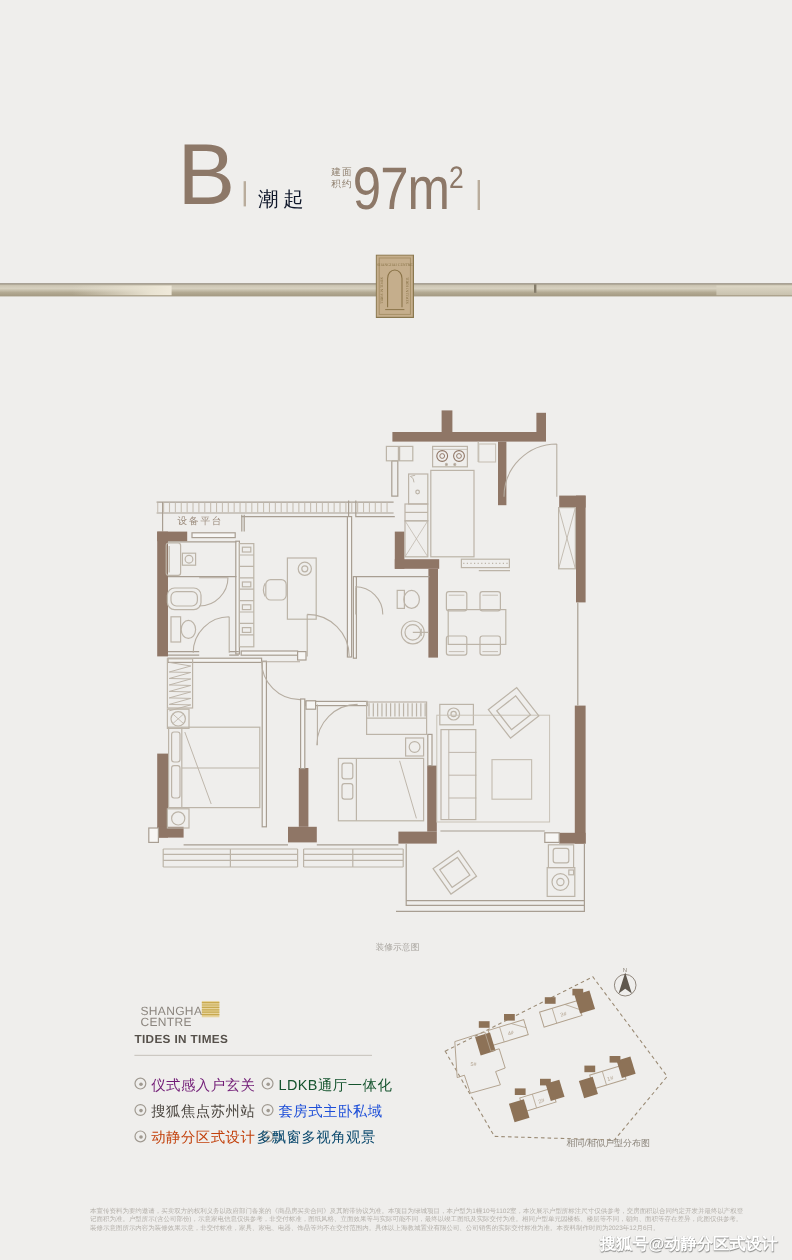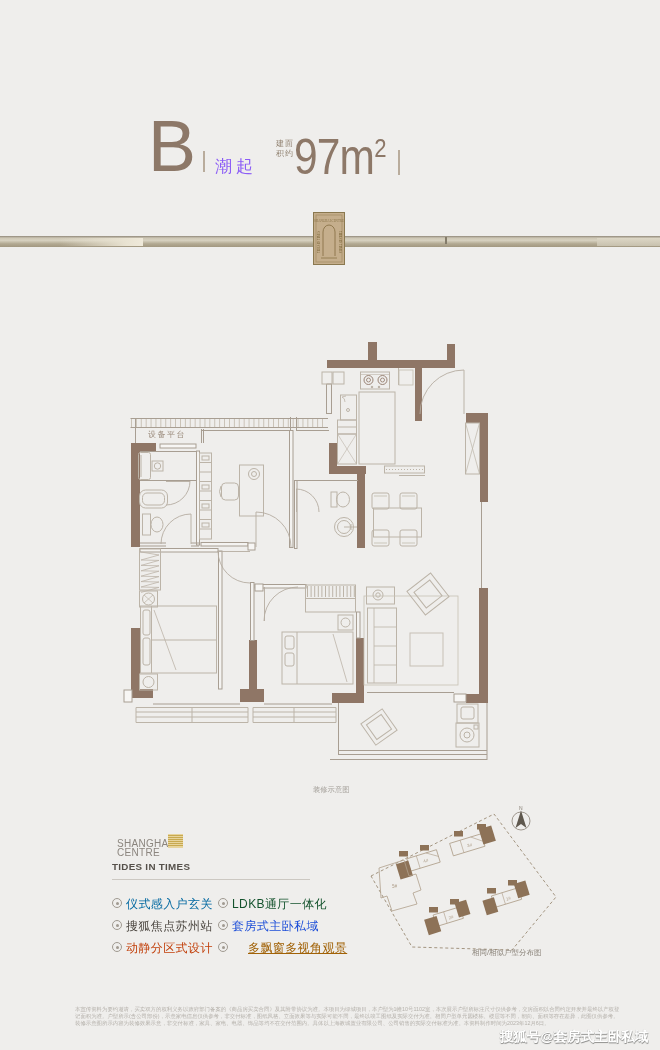--- a/index.html
+++ b/index.html
@@ -8,21 +8,21 @@
   .abs{position:absolute;}
 </style>
 </head>
 <body>
 <div id="page">
 
 <div class="abs" style="left:148px;top:114px;width:48px;height:64px;font-size:72px;line-height:64px;color:#8d7868;">B</div>
 
 <div class="abs" style="left:203px;top:151px;width:2px;height:21px;background:#b9ac9c;"></div>
 
-<div class="abs" style="left:215px;top:155px;font-size:17px;color:#8b5cf6;letter-spacing:4px;">潮起</div>
+<div class="abs" style="left:215px;top:155px;font-size:17px;color:#0f172a;letter-spacing:4px;">潮起</div>
 
 <div class="abs" style="left:276px;top:139px;width:18px;font-size:8px;line-height:10px;color:#90806f;letter-spacing:1px;">建面<br>积约</div>
 
 <div class="abs" style="left:294px;top:128px;font-size:50px;color:#8d7868;letter-spacing:-1px;transform:scaleX(0.85);transform-origin:0 0;">97m<span style="font-size:26px;vertical-align:17px;letter-spacing:0;">2</span></div>
 
 <div class="abs" style="left:398px;top:150px;width:2px;height:25px;background:#b9ac9c;"></div>
 
 
 <div class="abs" style="left:0;top:236px;width:660px;height:11px;background:linear-gradient(180deg,#90887a 0%,#cdc6b4 18%,#d7d1c0 40%,#b3aa93 70%,#a29881 100%);"></div>
 
@@ -324,41 +324,41 @@
         <path d="M0,1.5 H15 M0,3.5 H15 M0,5.5 H15 M0,7.5 H15 M0,9.5 H15 M0,11.5 H15"></path>
       </g>
     </svg>
 
 <div class="abs" style="left:112px;top:861px;font-size:9.8px;font-weight:bold;color:#55504a;letter-spacing:0.3px;">TIDES IN TIMES</div>
 
 <div class="abs" style="left:112px;top:879px;width:198px;height:1px;background:#ccc8c2;"></div>
 
 <div class="abs" style="left:112px;top:898px;width:10px;height:10px;border:1px solid #a09a91;border-radius:50%;box-sizing:border-box;"></div>
 <div class="abs" style="left:115.5px;top:901.5px;width:3px;height:3px;background:#a09a91;border-radius:50%;"></div>
-<div class="abs" style="left:126px;top:896px;font-size:12px;color:#0369a1;letter-spacing:0.4px;">仪式感入户玄关</div>
+<div class="abs" style="left:126px;top:896px;font-size:12px;color:#701a75;letter-spacing:0.4px;">仪式感入户玄关</div>
 
 <div class="abs" style="left:218px;top:898px;width:10px;height:10px;border:1px solid #a09a91;border-radius:50%;box-sizing:border-box;"></div>
 <div class="abs" style="left:221.5px;top:901.5px;width:3px;height:3px;background:#a09a91;border-radius:50%;"></div>
 <div class="abs" style="left:232px;top:896px;font-size:12px;color:#14532d;letter-spacing:0.4px;">LDKB通厅一体化</div>
 
 <div class="abs" style="left:112px;top:920px;width:10px;height:10px;border:1px solid #a09a91;border-radius:50%;box-sizing:border-box;"></div>
 <div class="abs" style="left:115.5px;top:923.5px;width:3px;height:3px;background:#a09a91;border-radius:50%;"></div>
 <div class="abs" style="left:126px;top:918px;font-size:12px;color:#4a453f;letter-spacing:0.4px;">搜狐焦点苏州站</div>
 
 <div class="abs" style="left:218px;top:920px;width:10px;height:10px;border:1px solid #a09a91;border-radius:50%;box-sizing:border-box;"></div>
 <div class="abs" style="left:221.5px;top:923.5px;width:3px;height:3px;background:#a09a91;border-radius:50%;"></div>
 <div class="abs" style="left:232px;top:918px;font-size:12px;color:#1d4ed8;letter-spacing:0.4px;">套房式主卧私域</div>
 
 <div class="abs" style="left:112px;top:942px;width:10px;height:10px;border:1px solid #a09a91;border-radius:50%;box-sizing:border-box;"></div>
 <div class="abs" style="left:115.5px;top:945.5px;width:3px;height:3px;background:#a09a91;border-radius:50%;"></div>
 <div class="abs" style="left:126px;top:940px;font-size:12px;color:#c2410c;letter-spacing:0.4px;">动静分区式设计</div>
 
 <div class="abs" style="left:218px;top:942px;width:10px;height:10px;border:1px solid #a09a91;border-radius:50%;box-sizing:border-box;"></div>
 <div class="abs" style="left:221.5px;top:945.5px;width:3px;height:3px;background:#a09a91;border-radius:50%;"></div>
-<div class="abs" style="left:248px;top:940px;font-size:12px;color:#a16207;letter-spacing:0.4px;text-decoration:underline;">多飘窗多视角观景</div>
+<div class="abs" style="left:214px;top:940px;font-size:12px;color:#0c4a6e;letter-spacing:0.4px;">多飘窗多视角观景</div>
 
 <svg class="abs" style="left:0;top:0;" width="660" height="1050" viewBox="0 0 660 1050">
 
 <g>
         <circle cx="521" cy="821" r="9" fill="none" stroke="#8a8176" stroke-width="0.8"></circle>
 <path d="M521,810.5 L526.5,828 L521,824 L515.5,828 Z" fill="#5f584e"></path>
 <text x="519" y="810" font-size="5" fill="#8a8176">N</text>
       </g>
 
 <polygon points="371,876 494,814 556,897 512,950 412,947" fill="none" stroke="#9a8a74" stroke-width="0.9" stroke-dasharray="3,2.5"></polygon>
@@ -402,14 +402,14 @@
         <text x="505" y="901" font-size="4.5" fill="#b0a08c">1#</text>
       </g>
 <rect x="487" y="888" width="9" height="5.5" fill="#8d7257"></rect>
       <rect x="508" y="880" width="9" height="5.5" fill="#8d7257"></rect>
 </svg>
 
 <div class="abs" style="left:472px;top:948px;font-size:7.5px;color:#8b847a;letter-spacing:0px;">相同/相似户型分布图</div>
 
 <div class="abs" style="left:75px;top:1006px;width:960px;font-size:10px;line-height:13px;color:#b5b1ab;transform:scale(0.54);transform-origin:0 0;white-space:nowrap;">本宣传资料为要约邀请，买卖双方的权利义务以政府部门备案的《商品房买卖合同》及其附带协议为准。本项目为绿城项目，本户型为1幢10号1102室，本次展示户型所标注尺寸仅供参考，交房面积以合同约定开发并最终以产权登<br>记面积为准。户型所示(含公司部份)，示意家电信息仅供参考，非交付标准，图纸风格、立面效果等与实际可能不同，最终以竣工图纸及实际交付为准。相同户型单元因楼栋、楼层等不同，朝向、面积等存在差异，此图仅供参考。<br>装修示意图所示内容为装修效果示意，非交付标准，家具、家电、电器、饰品等均不在交付范围内。具体以上海教城置业有限公司、公司销售的实际交付标准为准。本资料制作时间为2023年12月6日。</div>
 
-<div class="abs" style="left:500px;top:1028px;font-size:13.5px;font-weight:bold;color:#ffffff;text-shadow:0.5px 0.5px 0.5px #9a9a98, -0.5px -0.5px 0.5px #c8c8c6, 0 1px 1px #a8a8a6;">搜狐号@套房式主卧私域</div>
+<div class="abs" style="left:500px;top:1028px;font-size:13.5px;font-weight:bold;color:#ffffff;text-shadow:0.5px 0.5px 0.5px #9a9a98, -0.5px -0.5px 0.5px #c8c8c6, 0 1px 1px #a8a8a6;">搜狐号@动静分区式设计</div>
 </div>
 
 </body></html>

